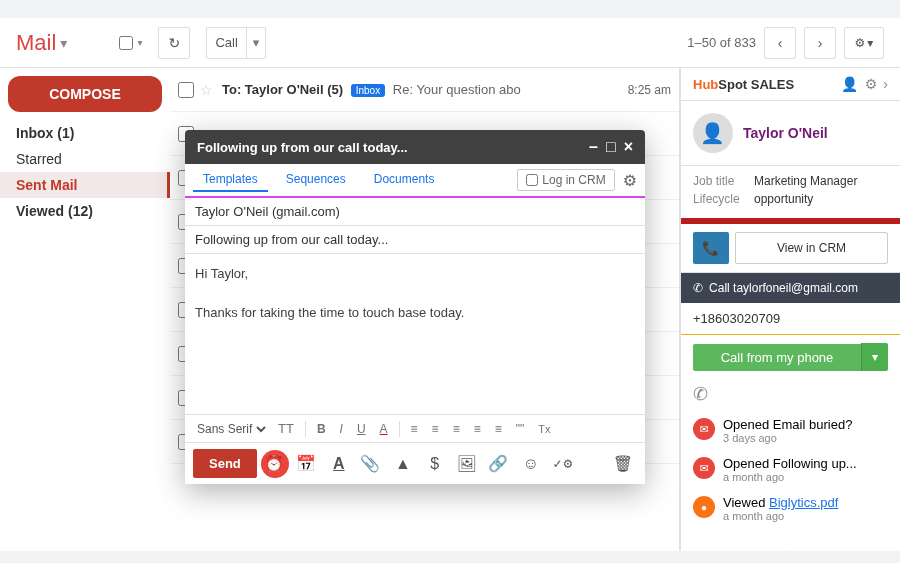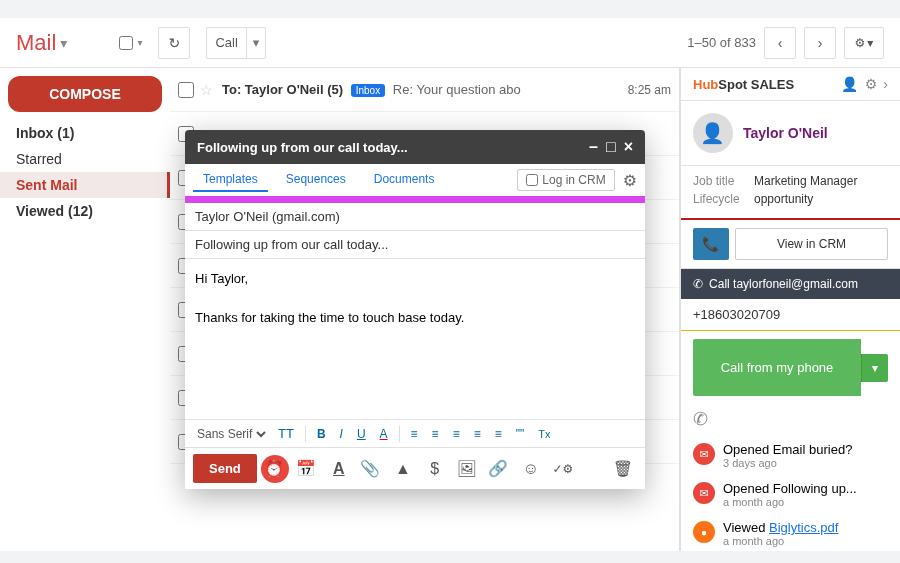--- a/index.html
+++ b/index.html
@@ -37,54 +37,54 @@
     .email-from { font-weight: bold; font-size: 13px; color: #333; }
     .email-subject { font-size: 13px; color: #666; }
     .inbox-badge { background: #1a73e8; color: #fff; font-size: 10px; padding: 1px 5px; border-radius: 3px; margin: 0 4px; }
     .email-time { font-size: 12px; color: #666; white-space: nowrap; }
 
     
     .compose-overlay { position: absolute; left: 185px; top: 130px; width: 460px; background: #fff; border-radius: 4px 4px 0 0; box-shadow: 0 8px 30px rgba(0,0,0,0.3); z-index: 100; display: flex; flex-direction: column; }
     .compose-header { background: #404040; color: #fff; padding: 8px 12px; border-radius: 4px 4px 0 0; display: flex; align-items: center; font-size: 13px; font-weight: bold; }
     .compose-header .title { flex: 1; }
     .compose-header-btns { display: flex; gap: 8px; align-items: center; font-size: 16px; cursor: pointer; }
-    .compose-toolbar { display: flex; align-items: center; padding: 4px 8px; border-bottom: 7px solid #d946ef; gap: 8px; }
+    .compose-toolbar { display: flex; align-items: center; padding: 4px 8px; border-bottom: 2px solid #d946ef; gap: 8px; }
     .compose-tab { padding: 4px 10px; font-size: 12px; color: #1a73e8; cursor: pointer; border-bottom: 2px solid transparent; }
     .compose-tab.active { border-bottom-color: #1a73e8; }
     .login-crm { display: flex; align-items: center; gap: 4px; font-size: 12px; color: #666; border: 1px solid #ccc; padding: 3px 8px; border-radius: 2px; cursor: pointer; }
     .compose-gear { font-size: 16px; color: #666; cursor: pointer; }
     .compose-to { padding: 6px 10px; border-bottom: 1px solid #e0e0e0; font-size: 13px; color: #333; }
     .compose-subject { padding: 6px 10px; border-bottom: 1px solid #e0e0e0; font-size: 13px; color: #333; }
-    .compose-body { padding: 10px; font-size: 13px; color: #000000; min-height: 160px; flex: 1; line-height: 1.5; }
+    .compose-body { padding: 10px; font-size: 13px; color: #404040; min-height: 160px; flex: 1; line-height: 1.5; }
     .compose-format { padding: 4px 8px; border-top: 1px solid #e0e0e0; display: flex; align-items: center; gap: 4px; flex-wrap: wrap; }
-    .fmt-btn { padding: 2px 5px; font-size: 12px; color: #0369a1; cursor: pointer; border: none; background: none; }
+    .fmt-btn { padding: 2px 5px; font-size: 12px; color: #737373; cursor: pointer; border: none; background: none; }
     .fmt-select { font-size: 12px; border: none; color: #555; cursor: pointer; background: transparent; }
     .fmt-divider { width: 1px; height: 16px; background: #ddd; margin: 0 2px; }
     .compose-actions { padding: 6px 8px; border-top: 1px solid #e0e0e0; display: flex; align-items: center; gap: 4px; }
     .send-btn { background: #c0392b; color: #fff; border: none; padding: 7px 16px; border-radius: 2px; font-size: 13px; font-weight: bold; cursor: pointer; }
     .action-icon { width: 28px; height: 28px; display: flex; align-items: center; justify-content: center; cursor: pointer; color: #555; font-size: 16px; border-radius: 2px; }
 
     
     .hubspot-panel { width: 220px; background: #fff; border-left: 1px solid #e0e0e0; flex-shrink: 0; display: flex; flex-direction: column; overflow-y: auto; }
     .hs-header { background: #fff; padding: 8px 12px; border-bottom: 1px solid #e0e0e0; display: flex; align-items: center; justify-content: space-between; }
     .hs-logo { font-size: 13px; font-weight: bold; color: #333; }
     .hs-header-icons { display: flex; gap: 6px; color: #888; cursor: pointer; font-size: 14px; }
     .hs-contact { padding: 12px; display: flex; align-items: center; gap: 10px; border-bottom: 1px solid #e0e0e0; }
     .hs-avatar { width: 40px; height: 40px; border-radius: 50%; background: #ddd; display: flex; align-items: center; justify-content: center; color: #999; font-size: 20px; flex-shrink: 0; }
-    .hs-info { padding: 8px 12px; border-bottom: 2px solid #b91c1c; }
+    .hs-info { padding: 8px 12px; border-bottom: 6px solid #b91c1c; }
     .hs-info-row { display: flex; gap: 6px; font-size: 12px; margin-bottom: 4px; }
     .hs-info-label { color: #888; min-width: 55px; }
     .hs-info-value { color: #333; }
     .hs-actions { padding: 8px 12px; display: flex; gap: 6px; border-bottom: 1px solid #e0e0e0; }
     .hs-call-btn { background: #2c7cb0; border: none; color: #fff; width: 36px; height: 32px; border-radius: 2px; cursor: pointer; display: flex; align-items: center; justify-content: center; font-size: 14px; }
     .hs-crm-btn { flex: 1; background: #fff; border: 1px solid #ccc; color: #333; padding: 6px 10px; border-radius: 2px; font-size: 12px; cursor: pointer; }
     .hs-email-bar { background: #3d4451; color: #fff; padding: 8px 12px; font-size: 12px; display: flex; align-items: center; gap: 6px; cursor: pointer; }
     .hs-phone { padding: 8px 12px; font-size: 13px; color: #333; border-bottom: 1px solid #eab308; }
     .hs-call-from { display: flex; align-items: center; margin: 8px 12px; }
-    .hs-call-from-btn { background: #5cb85c; color: #fff; border: none; padding: 21px 12px; border-radius: 2px 0 0 2px; font-size: 13px; cursor: pointer; flex: 1; }
+    .hs-call-from-btn { background: #5cb85c; color: #fff; border: none; padding: 6px 12px; border-radius: 2px 0 0 2px; font-size: 13px; cursor: pointer; flex: 1; }
     .hs-call-from-arrow { background: #4cae4c; color: #fff; border: none; padding: 7px 10px; border-radius: 0 2px 2px 0; cursor: pointer; border-left: 1px solid #3d9b3d; font-size: 12px; }
     .hs-phone-icon { color: #888; font-size: 18px; padding: 4px 12px; }
     .hs-activity { padding: 8px 12px; }
     .hs-activity-item { display: flex; align-items: flex-start; gap: 8px; margin-bottom: 12px; }
     .hs-activity-icon { width: 22px; height: 22px; border-radius: 50%; display: flex; align-items: center; justify-content: center; font-size: 11px; color: #fff; flex-shrink: 0; margin-top: 1px; }
     .hs-activity-icon.email { background: #e8453c; }
     .hs-activity-icon.view { background: #f97316; }
     .hs-activity-link { color: #1a73e8; text-decoration: underline; cursor: pointer; }
     .hs-activity-time { font-size: 11px; color: #888; display: block; }
     .hs-expand { display: flex; justify-content: center; padding: 4px; cursor: pointer; color: #888; }

